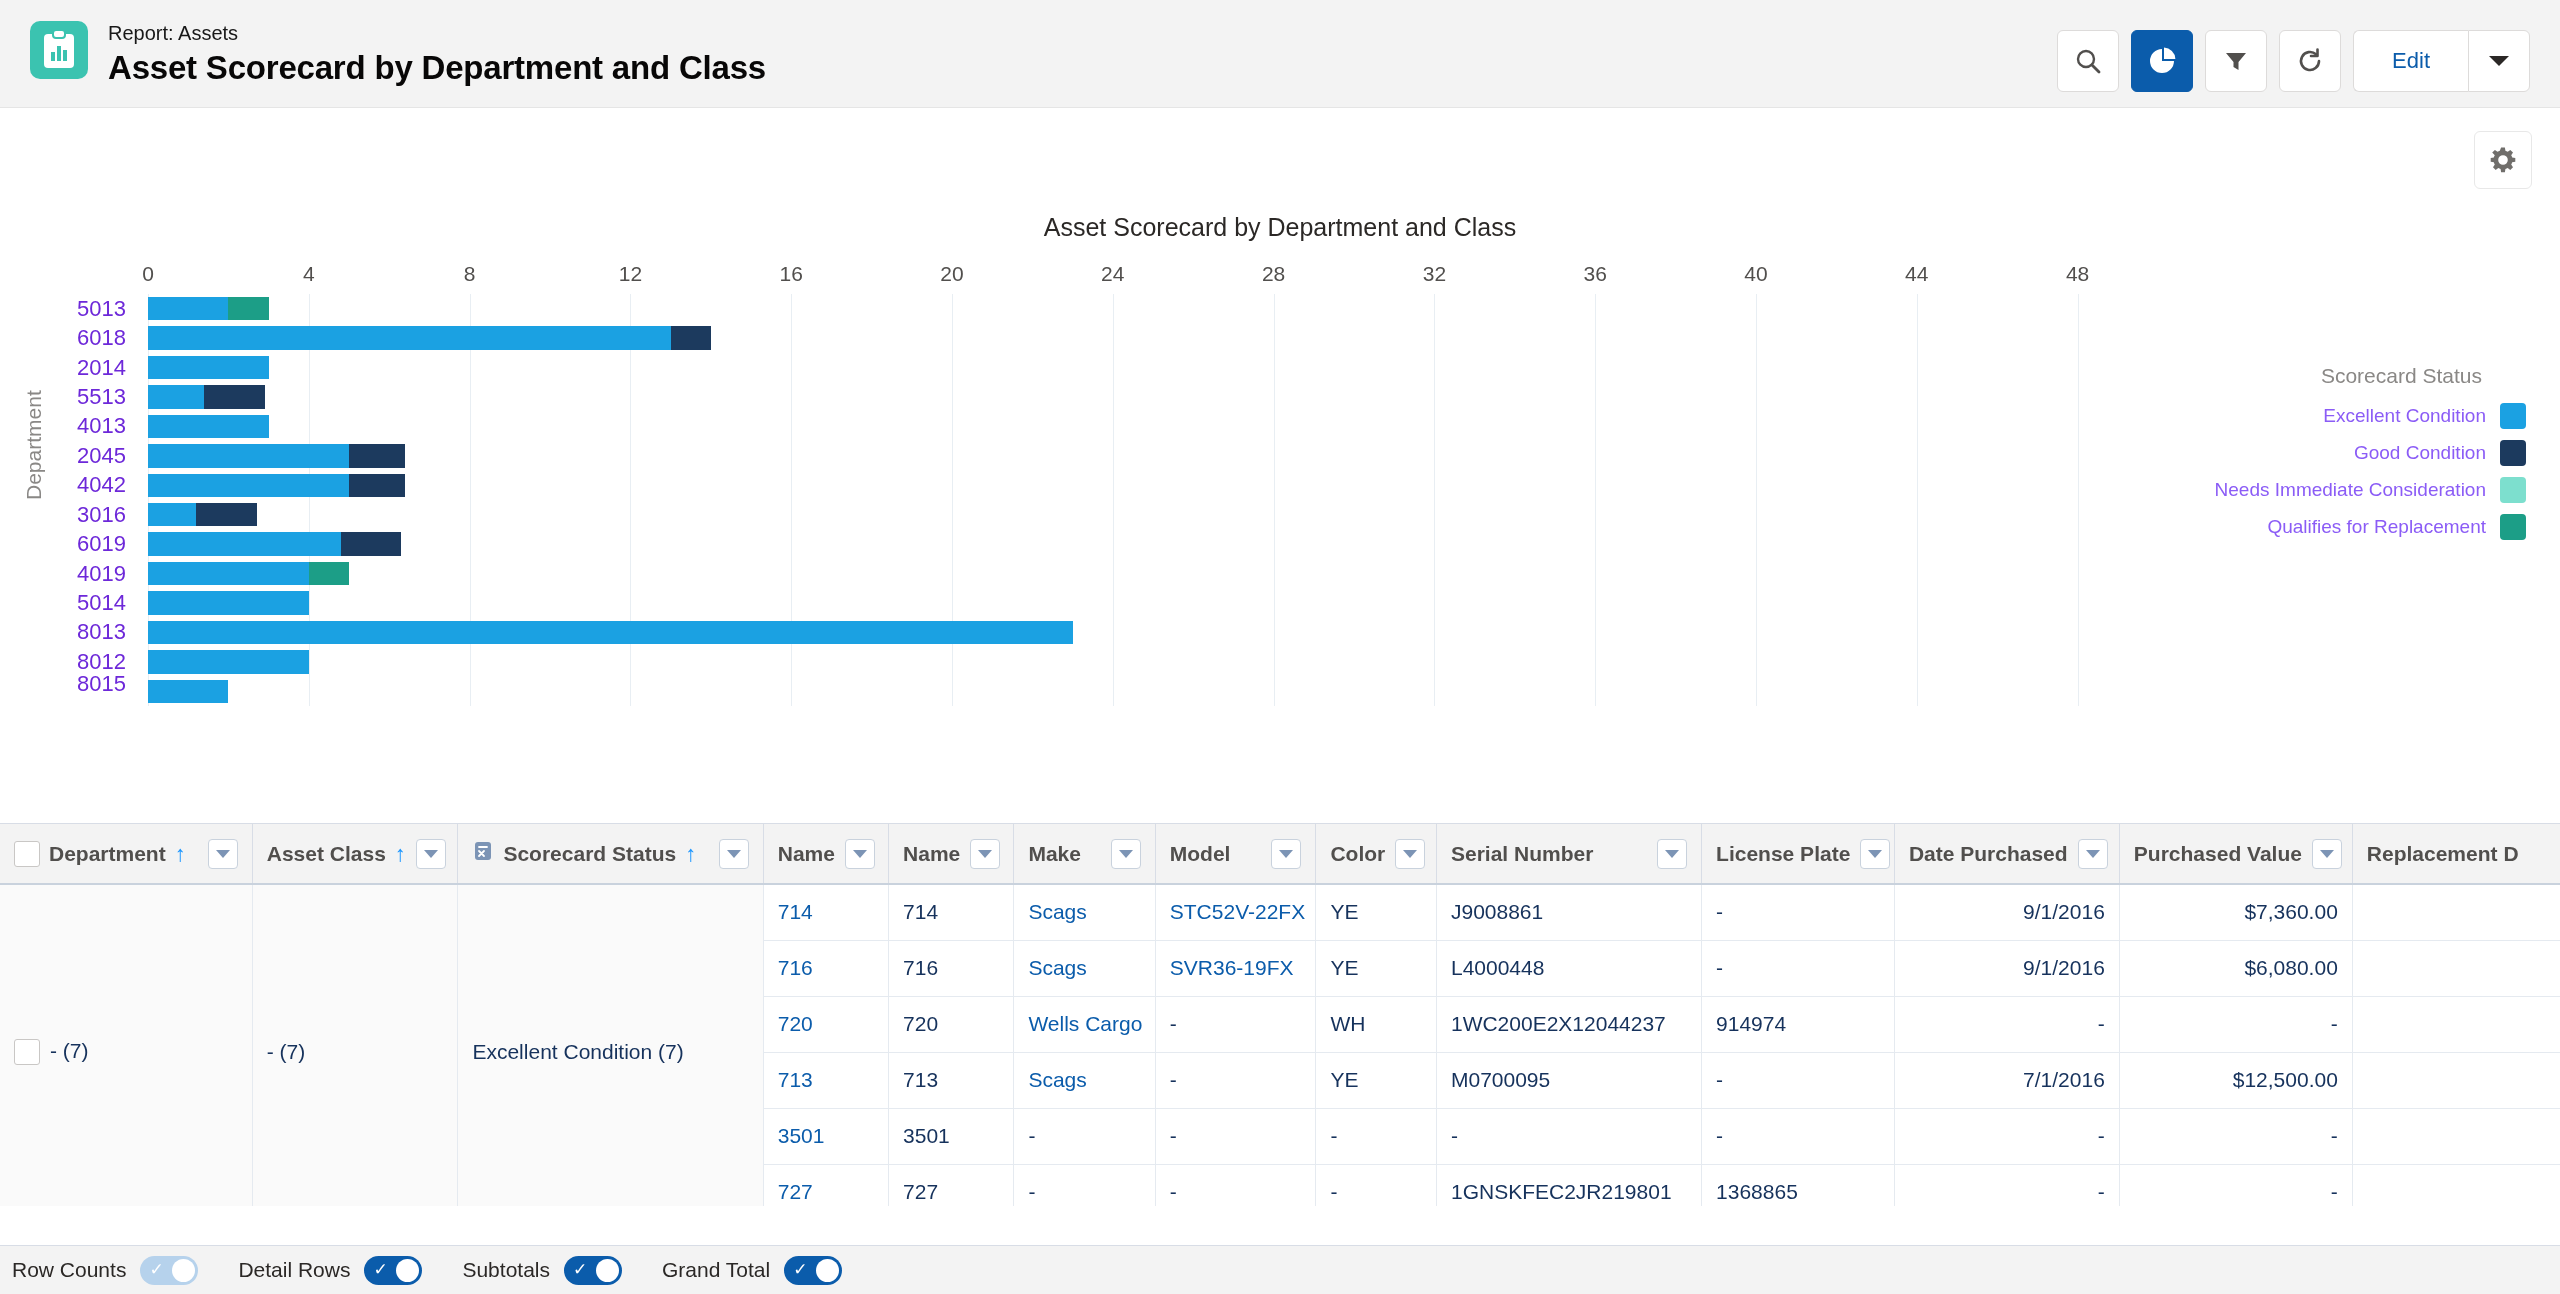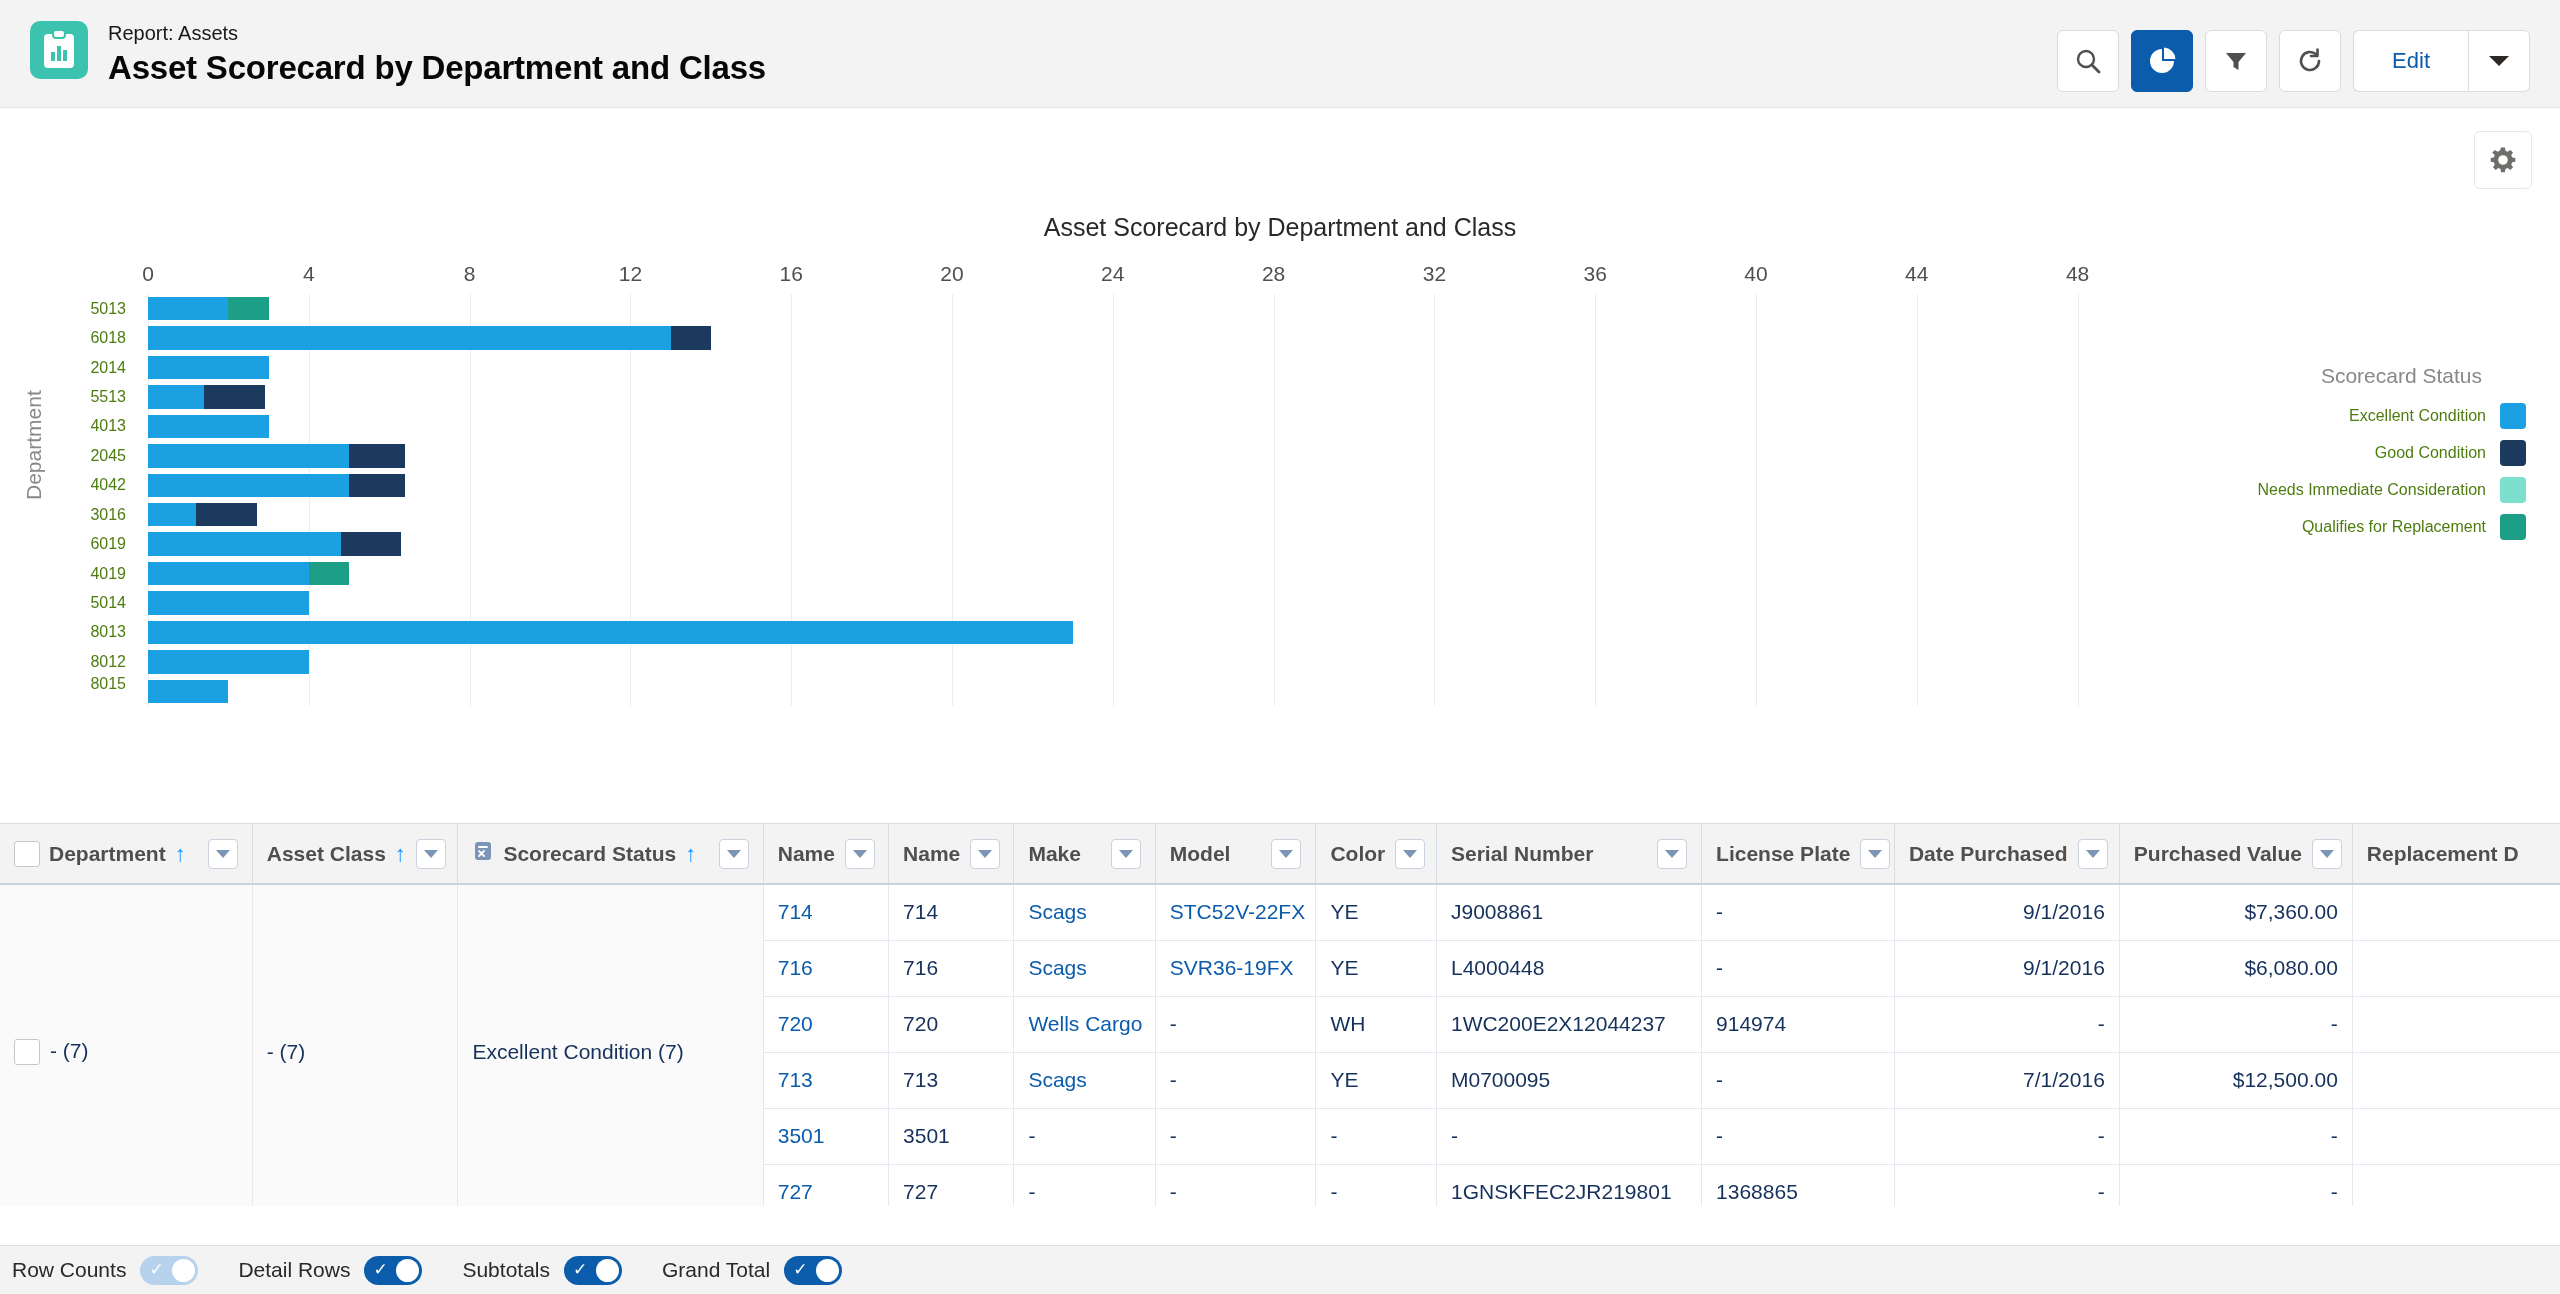--- a/index.html
+++ b/index.html
@@ -121,42 +121,42 @@
   .bars { position: absolute; inset: 0; }
   .barrow {
     position: absolute; left: 0; right: 0;
     display: flex; align-items: stretch;
   }
   .seg { height: 100%; }
 
   .ylabels { position: absolute; left: 0; top: 52px; width: 142px; height: 412px; }
   .ylabel {
     position: absolute; right: 16px;
-    font-size: 16px; color: #4d7c0f;
+    font-size: 22px; color: #6d28d9;
     transform: translateY(-50%);
     white-space: nowrap;
   }
   .axis-title-y {
     position: absolute; left: 22px; top: 258px;
     font-size: 21px; color: #8a8886;
     transform: rotate(-90deg); transform-origin: left top;
     white-space: nowrap;
   }
 
   
   .legend { position: absolute; right: 34px; top: 256px; text-align: right; }
   .legend-title {
     font-size: 21px; color: #8a8886; margin-bottom: 15px;
     padding-right: 44px;
   }
   .legend-item {
     display: flex; align-items: center; justify-content: flex-end;
     gap: 14px; margin-bottom: 11px;
   }
-  .legend-label { font-size: 16px; color: #4d7c0f; }
+  .legend-label { font-size: 19px; color: #8b5cf6; }
   .swatch { width: 26px; height: 26px; border-radius: 4px; flex: 0 0 auto; }
 
   
   .table-zone {
     position: relative;
     height: 382px;
     overflow: hidden;
     background: #fff;
   }
   table.report {

